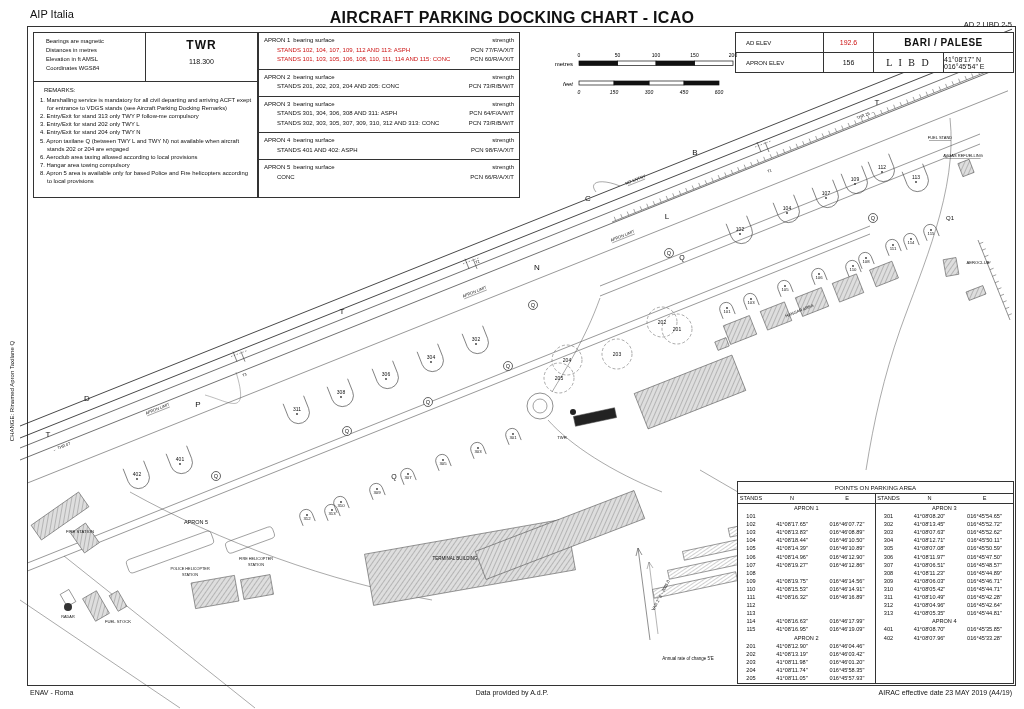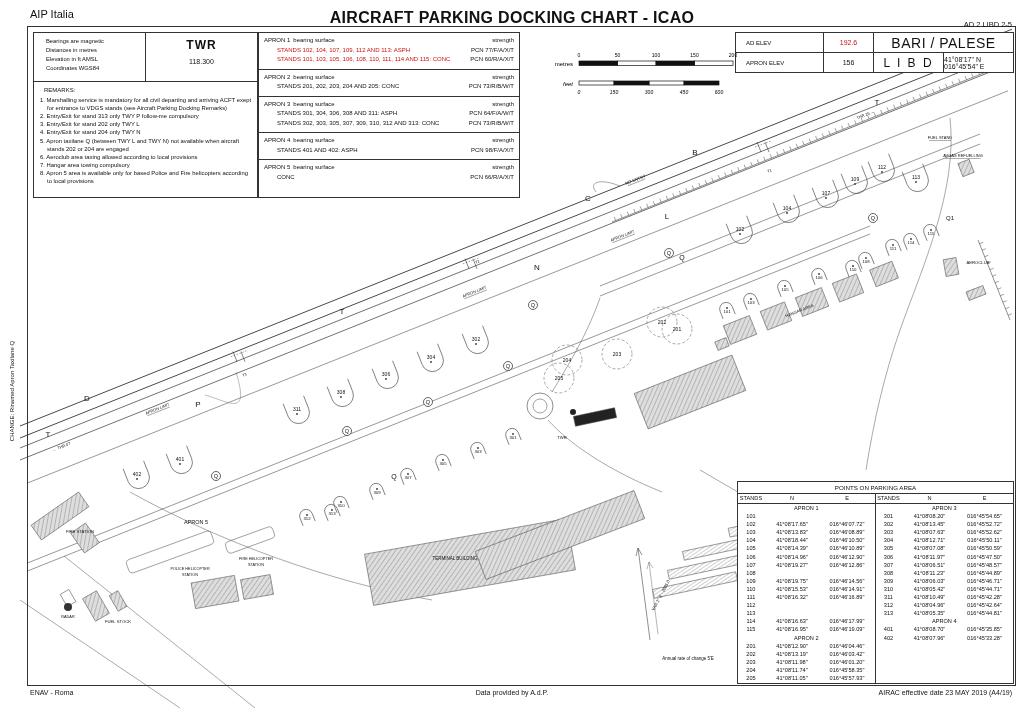--- a/index.html
+++ b/index.html
@@ -29,22 +29,22 @@
   .aprrow{display:flex;justify-content:space-between;line-height:9.5px;}
   .aprrow .t{padding-left:13px;}
   .red{color:#cc1111;}
   
   #elevbox{left:735px;top:32px;width:279px;height:41px;display:flex;flex-direction:column;font-size:6px;}
   #elevbox .row{flex:1;display:flex;align-items:stretch;}
   #elevbox .row:first-child{border-bottom:0.8px solid #333;}
   #elevbox .c{display:flex;align-items:center;justify-content:center;box-sizing:border-box;}
   #elevbox .lab{width:88px;border-right:0.8px solid #333;justify-content:flex-start;padding-left:10px;}
   #elevbox .val{width:50px;border-right:0.8px solid #333;font-size:7px;}
-  #elevbox .icao{width:70px;border-right:0.8px solid #333;font-size:12px;letter-spacing:2px;}
-  #elevbox .wide{flex:1;font-size:14px;font-weight:normal;letter-spacing:.5px;}
+  #elevbox .icao{width:70px;border-right:0.8px solid #333;font-size:10px;letter-spacing:2px;font-family:Liberation Serif, serif;}
+  #elevbox .wide{flex:1;font-size:10px;font-weight:bold;letter-spacing:.5px;}
   #elevbox .coord{flex:1;font-size:7px;}
   
   #scalebar{left:545px;top:48px;width:200px;height:52px;}
   
   #points{left:737px;top:481px;width:277px;height:203px;font-size:5.6px;}
   #points .ttl{text-align:center;font-size:6.2px;border-bottom:0.8px solid #333;padding:2px 0;}
   #points .grp{display:flex;height:calc(100% - 12px);}
   #points .col{width:50%;box-sizing:border-box;}
   #points .col.first{border-right:0.8px solid #333;}
   .prow{display:flex;height:8.1px;line-height:8.1px;}

